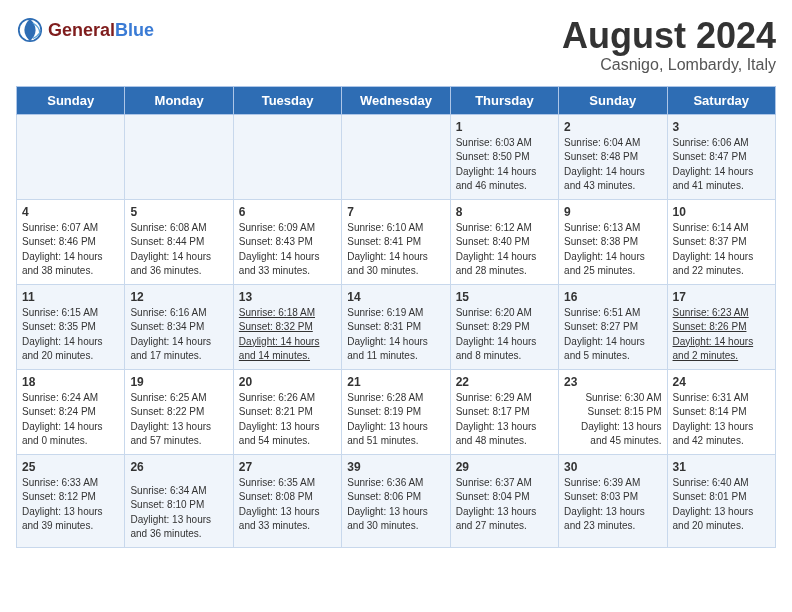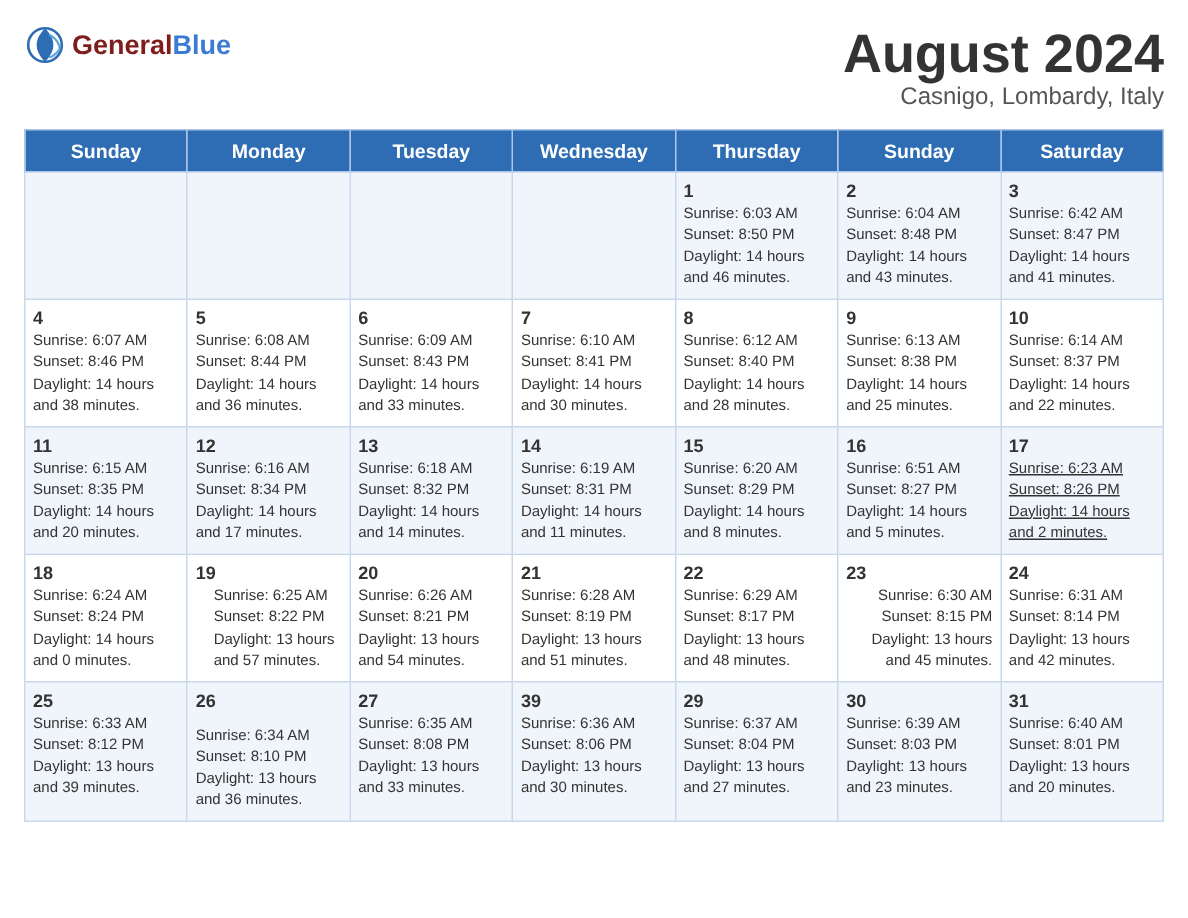--- a/index.html
+++ b/index.html
@@ -143,21 +143,21 @@
         </td>
         <td>
           <span class="day-number">2</span>
           <div class="cell-content" style="white-space: pre-line;">Sunrise: 6:04 AM
 Sunset: 8:48 PM
 Daylight: 14 hours
 and 43 minutes.</div>
         </td>
         <td>
           <span class="day-number">3</span>
-          <div class="cell-content" style="white-space: pre-line;">Sunrise: 6:42 AM
+          <div class="cell-content" style="white-space: pre-line;">Sunrise: 6:06 AM
 Sunset: 8:47 PM
 Daylight: 14 hours
 and 41 minutes.</div>
         </td>
       </tr>
       <tr>
         <td>
           <span class="day-number">4</span>
           <div class="cell-content" style="white-space: pre-line;">Sunrise: 6:07 AM
 Sunset: 8:46 PM
@@ -217,21 +217,21 @@
         </td>
         <td>
           <span class="day-number">12</span>
           <div class="cell-content" style="white-space: pre-line;">Sunrise: 6:16 AM
 Sunset: 8:34 PM
 Daylight: 14 hours
 and 17 minutes.</div>
         </td>
         <td>
           <span class="day-number">13</span>
-          <div class="cell-content" style="white-space: pre-line;">Sunrise: 6:18 AM
+          <div class="cell-content" style="white-space: pre-line; text-decoration: underline;">Sunrise: 6:18 AM
 Sunset: 8:32 PM
 Daylight: 14 hours
 and 14 minutes.</div>
         </td>
         <td>
           <span class="day-number">14</span>
           <div class="cell-content" style="white-space: pre-line;">Sunrise: 6:19 AM
 Sunset: 8:31 PM
 Daylight: 14 hours
 and 11 minutes.</div>
@@ -261,21 +261,21 @@
       <tr>
         <td>
           <span class="day-number">18</span>
           <div class="cell-content" style="white-space: pre-line;">Sunrise: 6:24 AM
 Sunset: 8:24 PM
 Daylight: 14 hours
 and 0 minutes.</div>
         </td>
         <td>
           <span class="day-number">19</span>
-          <div class="cell-content" style="white-space: pre-line; margin-left: 12px;">Sunrise: 6:25 AM
+          <div class="cell-content" style="white-space: pre-line;">Sunrise: 6:25 AM
 Sunset: 8:22 PM
 Daylight: 13 hours
 and 57 minutes.</div>
         </td>
         <td>
           <span class="day-number">20</span>
           <div class="cell-content" style="white-space: pre-line;">Sunrise: 6:26 AM
 Sunset: 8:21 PM
 Daylight: 13 hours
 and 54 minutes.</div>

